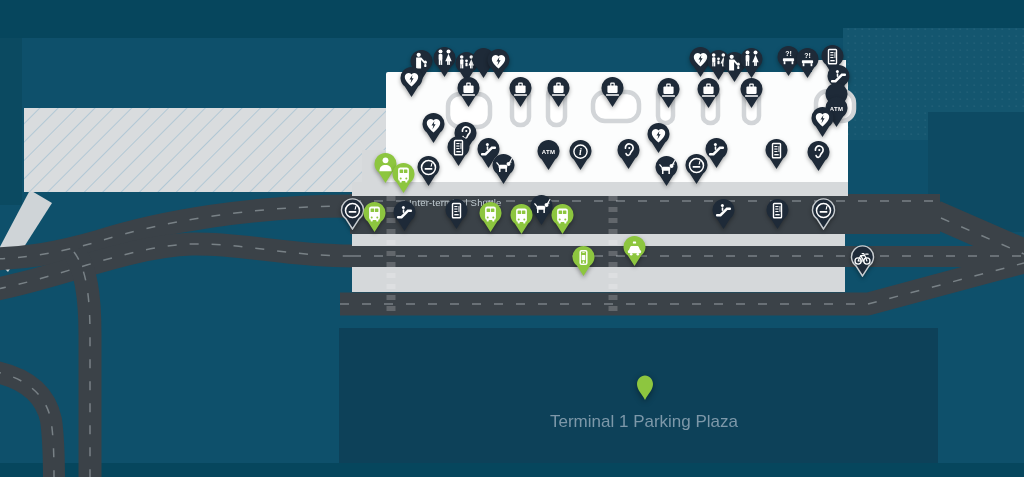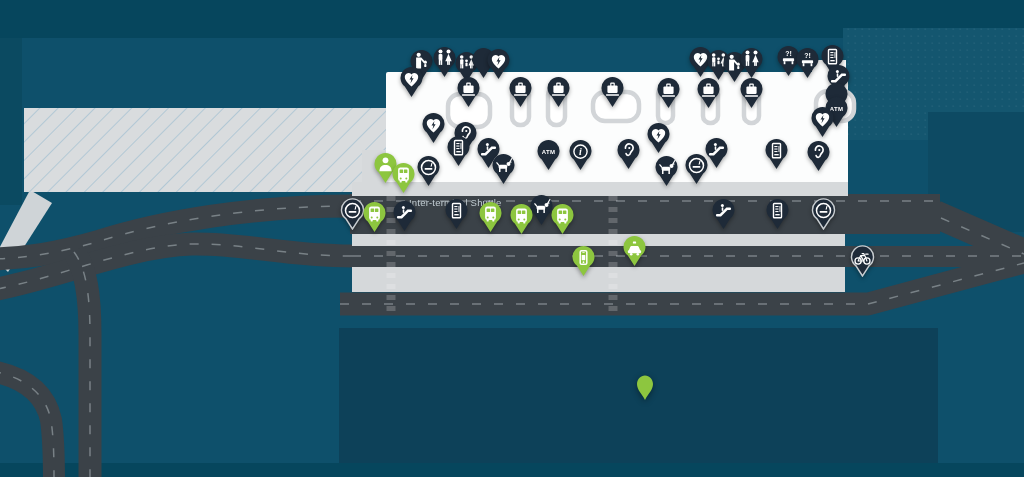--- a/index.html
+++ b/index.html
@@ -114,20 +114,21 @@
       <rect x="816" y="91" width="38" height="30" rx="12" class="carousel"></rect>
       <rect x="512" y="87" width="17" height="38" rx="8" class="carousel"></rect>
       <rect x="548" y="87" width="17" height="38" rx="8" class="carousel"></rect>
       <rect x="658" y="87" width="15" height="36" rx="7" class="carousel"></rect>
       <rect x="703" y="87" width="15" height="36" rx="7" class="carousel"></rect>
       <rect x="744" y="87" width="15" height="36" rx="7" class="carousel"></rect>
     </g>
   </svg>
 
   <div id="shuttle-label">Inter-terminal Shuttle</div>
+  <div id="plaza-label">Terminal 1 Parking Plaza</div>
 
   <div id="pins">
       <div class="pin" style="left: 407.5px; top: 49px;">
         <svg width="27" height="32" viewBox="0 0 27 32">
       <path d="M13.5 31 L6.8 20.6 A11 11 0 1 1 20.2 20.6 Z" fill="#1e2a38"></path>
       <g transform="translate(1.5,0.6)">
             <circle cx="9.2" cy="5.2" r="2.1" fill="#ffffff"></circle>
             <path d="M6.6 8 h5.2 l3.6 3.8 -1.3 1.3 -2.5 -2.6 V18.8 H6.6 Z" fill="#ffffff"></path>
             <circle cx="15.8" cy="12.6" r="1.6" fill="#ffffff"></circle>
             <rect x="14.7" y="14.5" width="2.2" height="3" rx="0.9" fill="#ffffff"></rect>

